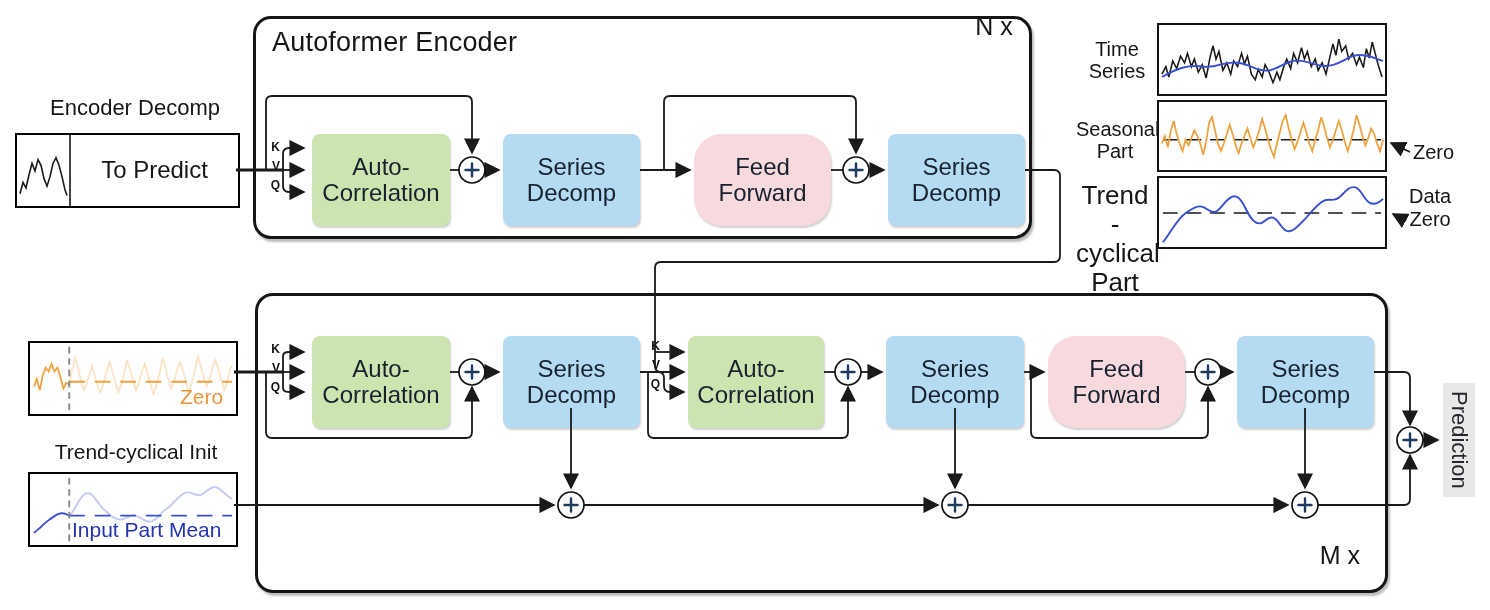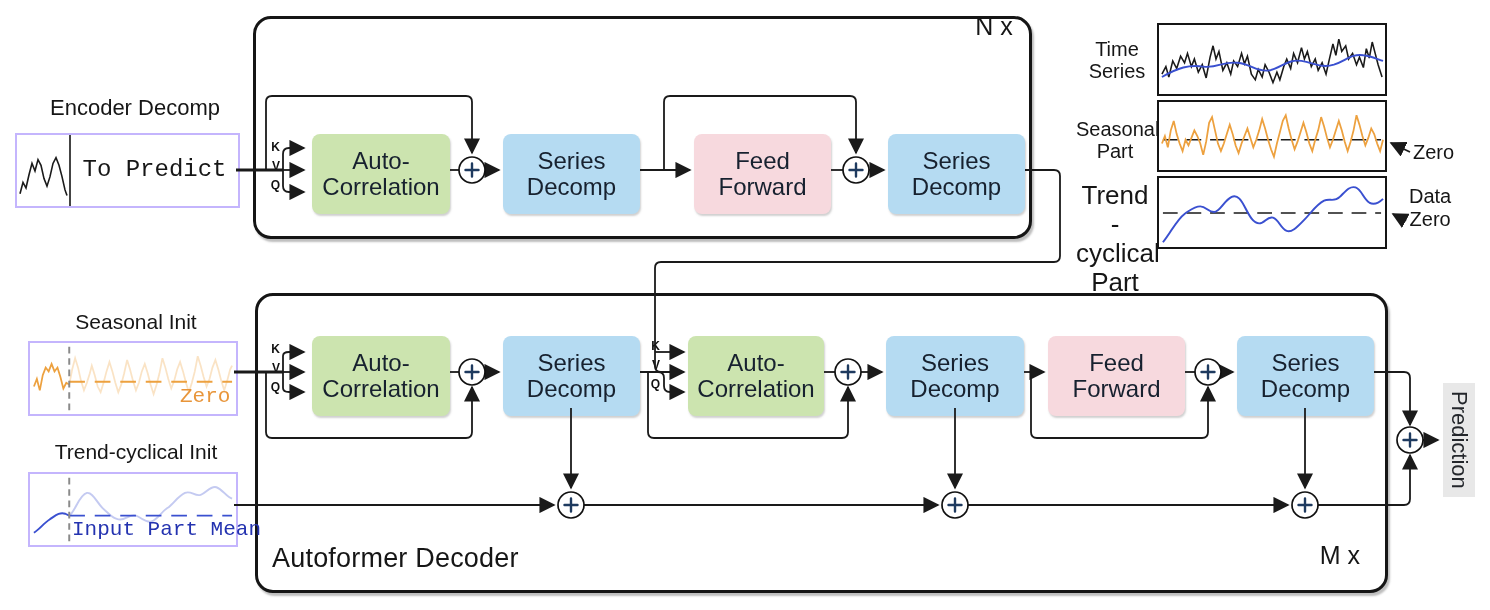--- a/index.html
+++ b/index.html
@@ -4,27 +4,27 @@
 <style>
   html,body{margin:0;padding:0;background:#fff;}
   #canvas{position:relative;width:1490px;height:610px;background:#fff;overflow:hidden;
           font-family:"Liberation Sans",sans-serif;color:#1a1a1a;}
   
   .bigbox{position:absolute;background:#fff;border:3px solid #151515;border-radius:18px;
           box-shadow:2px 3px 2px rgba(110,110,110,.45);}
   .boxtitle{position:absolute;font-size:27px;letter-spacing:.2px;color:#161616;white-space:nowrap;}
   .repeat{position:absolute;font-size:25px;color:#161616;white-space:nowrap;}
   
-  .blk{position:absolute;height:80px;border-radius:8px;display:flex;flex-direction:column;
+  .blk{position:absolute;height:92px;border-radius:8px;display:flex;flex-direction:column;
        align-items:center;justify-content:center;line-height:1.08;font-size:24px;color:#17212f;
        box-shadow:1px 2px 2px rgba(120,120,120,.35);}
-  .green{background:#cce4af;} .blue{background:#b5dbf2;} .pink{background:#f7d9de;}
+  .green{background:#cce4af;} .blue{background:#b5dbf2;} .pink{background:#f7d9de;border-radius:28px;}
   
   .miniplot{position:absolute;background:#fff;border:2px solid #151515;}
-  .thinbox{position:absolute;background:#fff;border:2px solid #c4b5fd;font-family:Liberation Mono, monospace;}
+  .thinbox{position:absolute;background:#fff;border:2px solid #000000;}
   .miniplot svg,.thinbox svg{display:block;}
   
   .lbl{position:absolute;text-align:center;font-size:21px;color:#161616;line-height:1.12;}
   .kvq{position:absolute;width:22px;text-align:right;font-size:12px;font-weight:bold;color:#111;line-height:1;}
   .annot{position:absolute;font-size:20px;color:#161616;line-height:1.15;}
   .zero-in{position:absolute;font-size:21px;color:#e8953a;}
   .mean-in{position:absolute;font-size:21px;color:#2433b0;white-space:nowrap;}
   .prediction{position:absolute;background:#e8e8e8;color:#23262b;font-size:22px;
               writing-mode:vertical-rl;text-align:center;display:flex;align-items:center;justify-content:center;}
   
@@ -43,36 +43,35 @@
   .dash-blue{fill:none;stroke:#3a50d0;stroke-width:2;stroke-dasharray:16,10;}
   .dash-vert{fill:none;stroke:#8a8a8a;stroke-width:2;stroke-dasharray:7,5;}
   .two{display:block;}
 </style>
 </head>
 <body>
 
 <div id="canvas">
 
   <div class="bigbox" style="left:253px;top:16px;width:773px;height:217px;"></div>
+  <div class="boxtitle" style="left:272px;top:27px;">Autoformer Encoder</div>
   <div class="repeat" style="left:972px;top:12px;width:44px;text-align:center;">N x</div>
 
   <div class="bigbox" style="left:255px;top:293px;width:1127px;height:294px;"></div>
-  <div class="boxtitle" style="left:272px;top:543px;">Autoformer Decoder</div>
   <div class="repeat" style="left:1305px;top:541px;width:55px;text-align:right;">M x</div>
 
   <div class="lbl" style="left:40px;top:96px;width:190px;font-size:22px;">Encoder Decomp</div>
   <div class="thinbox" style="left:15px;top:133px;width:221px;height:71px;">
     <svg width="52" height="71" viewBox="0 0 52 75" preserveAspectRatio="none">
       <path class="ser-black" d="M3,62 L6,50 L9,56 L12,42 L15,30 L18,38 L21,26 L24,32 L27,46 L30,54 L33,44 L36,30 L39,24 L42,32 L45,44 L48,58 L50,64"></path>
     </svg>
     <div style="position:absolute;left:52px;top:0;width:1.5px;height:71px;background:#444;"></div>
     <div class="lbl" style="left:60px;top:22px;width:155px;font-size:24px;">To Predict</div>
   </div>
 
-  <div class="lbl" style="left:36px;top:310px;width:200px;">Seasonal Init</div>
   <div class="thinbox" style="left:28px;top:341px;width:206px;height:71px;">
     <svg width="206" height="71" viewBox="0 0 210 75" preserveAspectRatio="none">
       <path class="dash-orange" d="M40,41 H206"></path>
       <path class="ser-orange" d="M4,46 L7,38 L10,50 L13,34 L16,26 L19,30 L22,22 L25,30 L28,26 L31,36 L34,48 L37,42 L40,44"></path>
       <path class="ser-orange faded" d="M40,44 L43,28 L46,16 L49,26 L52,40 L55,50 L58,42 L61,32 L63,24 L66,34 L69,46 L72,52 L75,42 L78,30 L81,20 L84,30 L87,42 L90,52 L93,44 L96,32 L99,18 L102,28 L105,40 L108,50 L111,42 L114,30 L117,22 L120,32 L123,44 L126,54 L129,44 L132,32 L135,16 L138,26 L141,38 L144,48 L147,40 L150,28 L153,20 L156,30 L159,42 L162,52 L165,42 L168,30 L171,14 L174,24 L177,36 L180,46 L183,38 L186,26 L189,18 L192,28 L195,40 L198,50 L201,40 L204,28 L206,24"></path>
       <path class="dash-vert" d="M40,4 V71"></path>
     </svg>
     <div class="zero-in" style="left:150px;top:42px;">Zero</div>
   </div>
 

